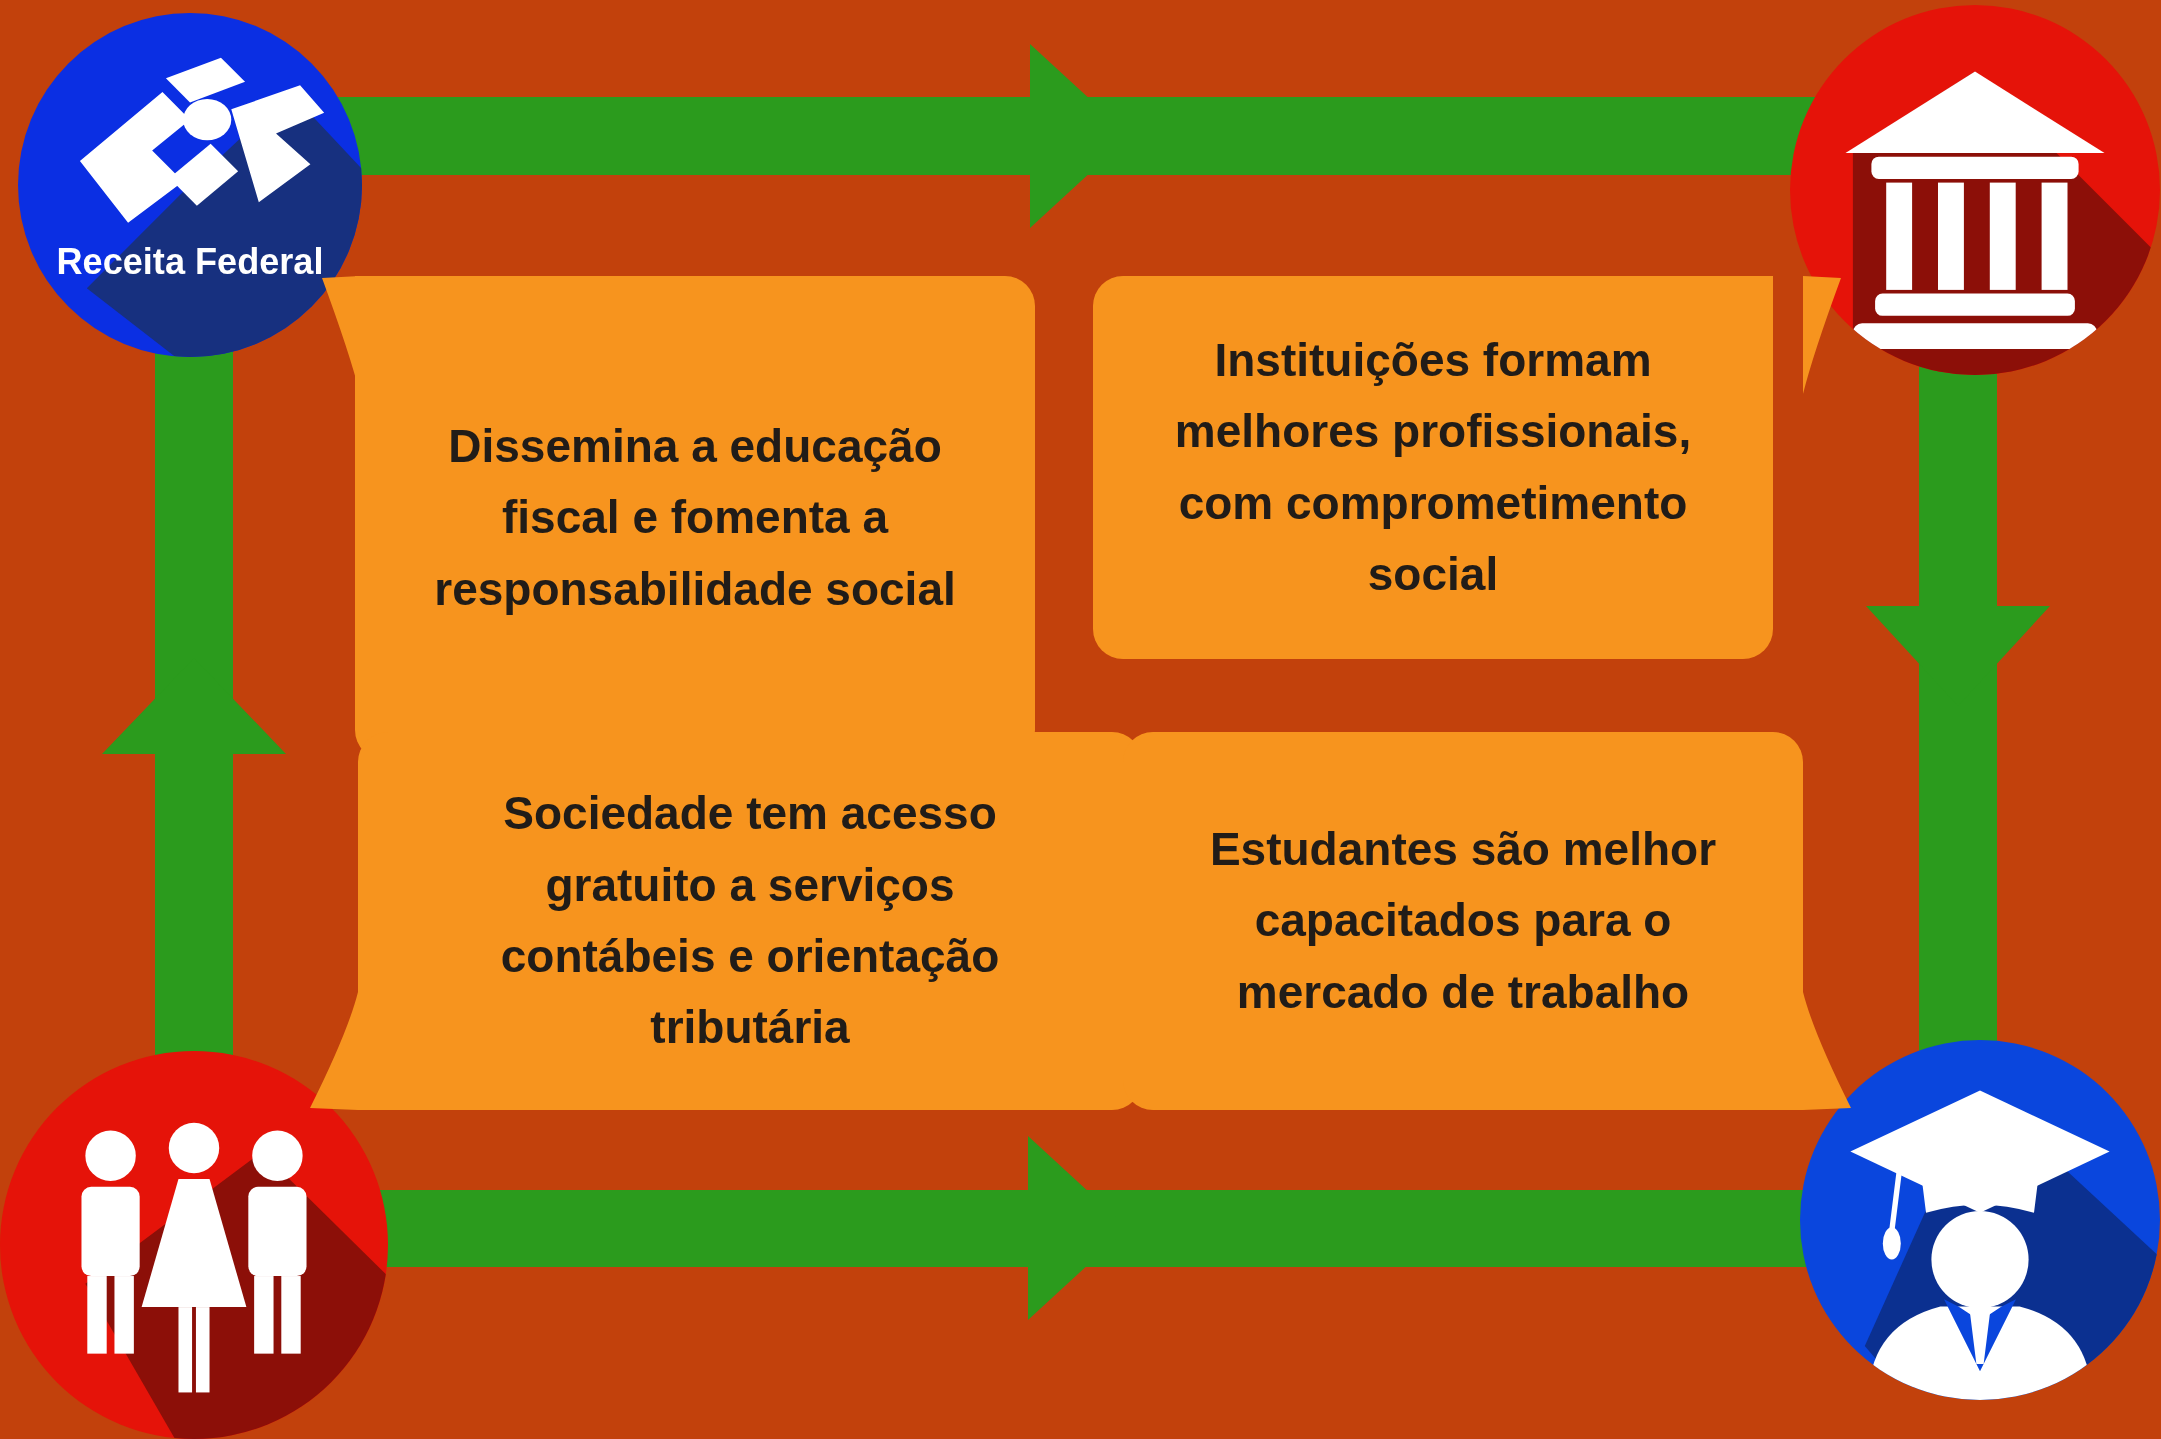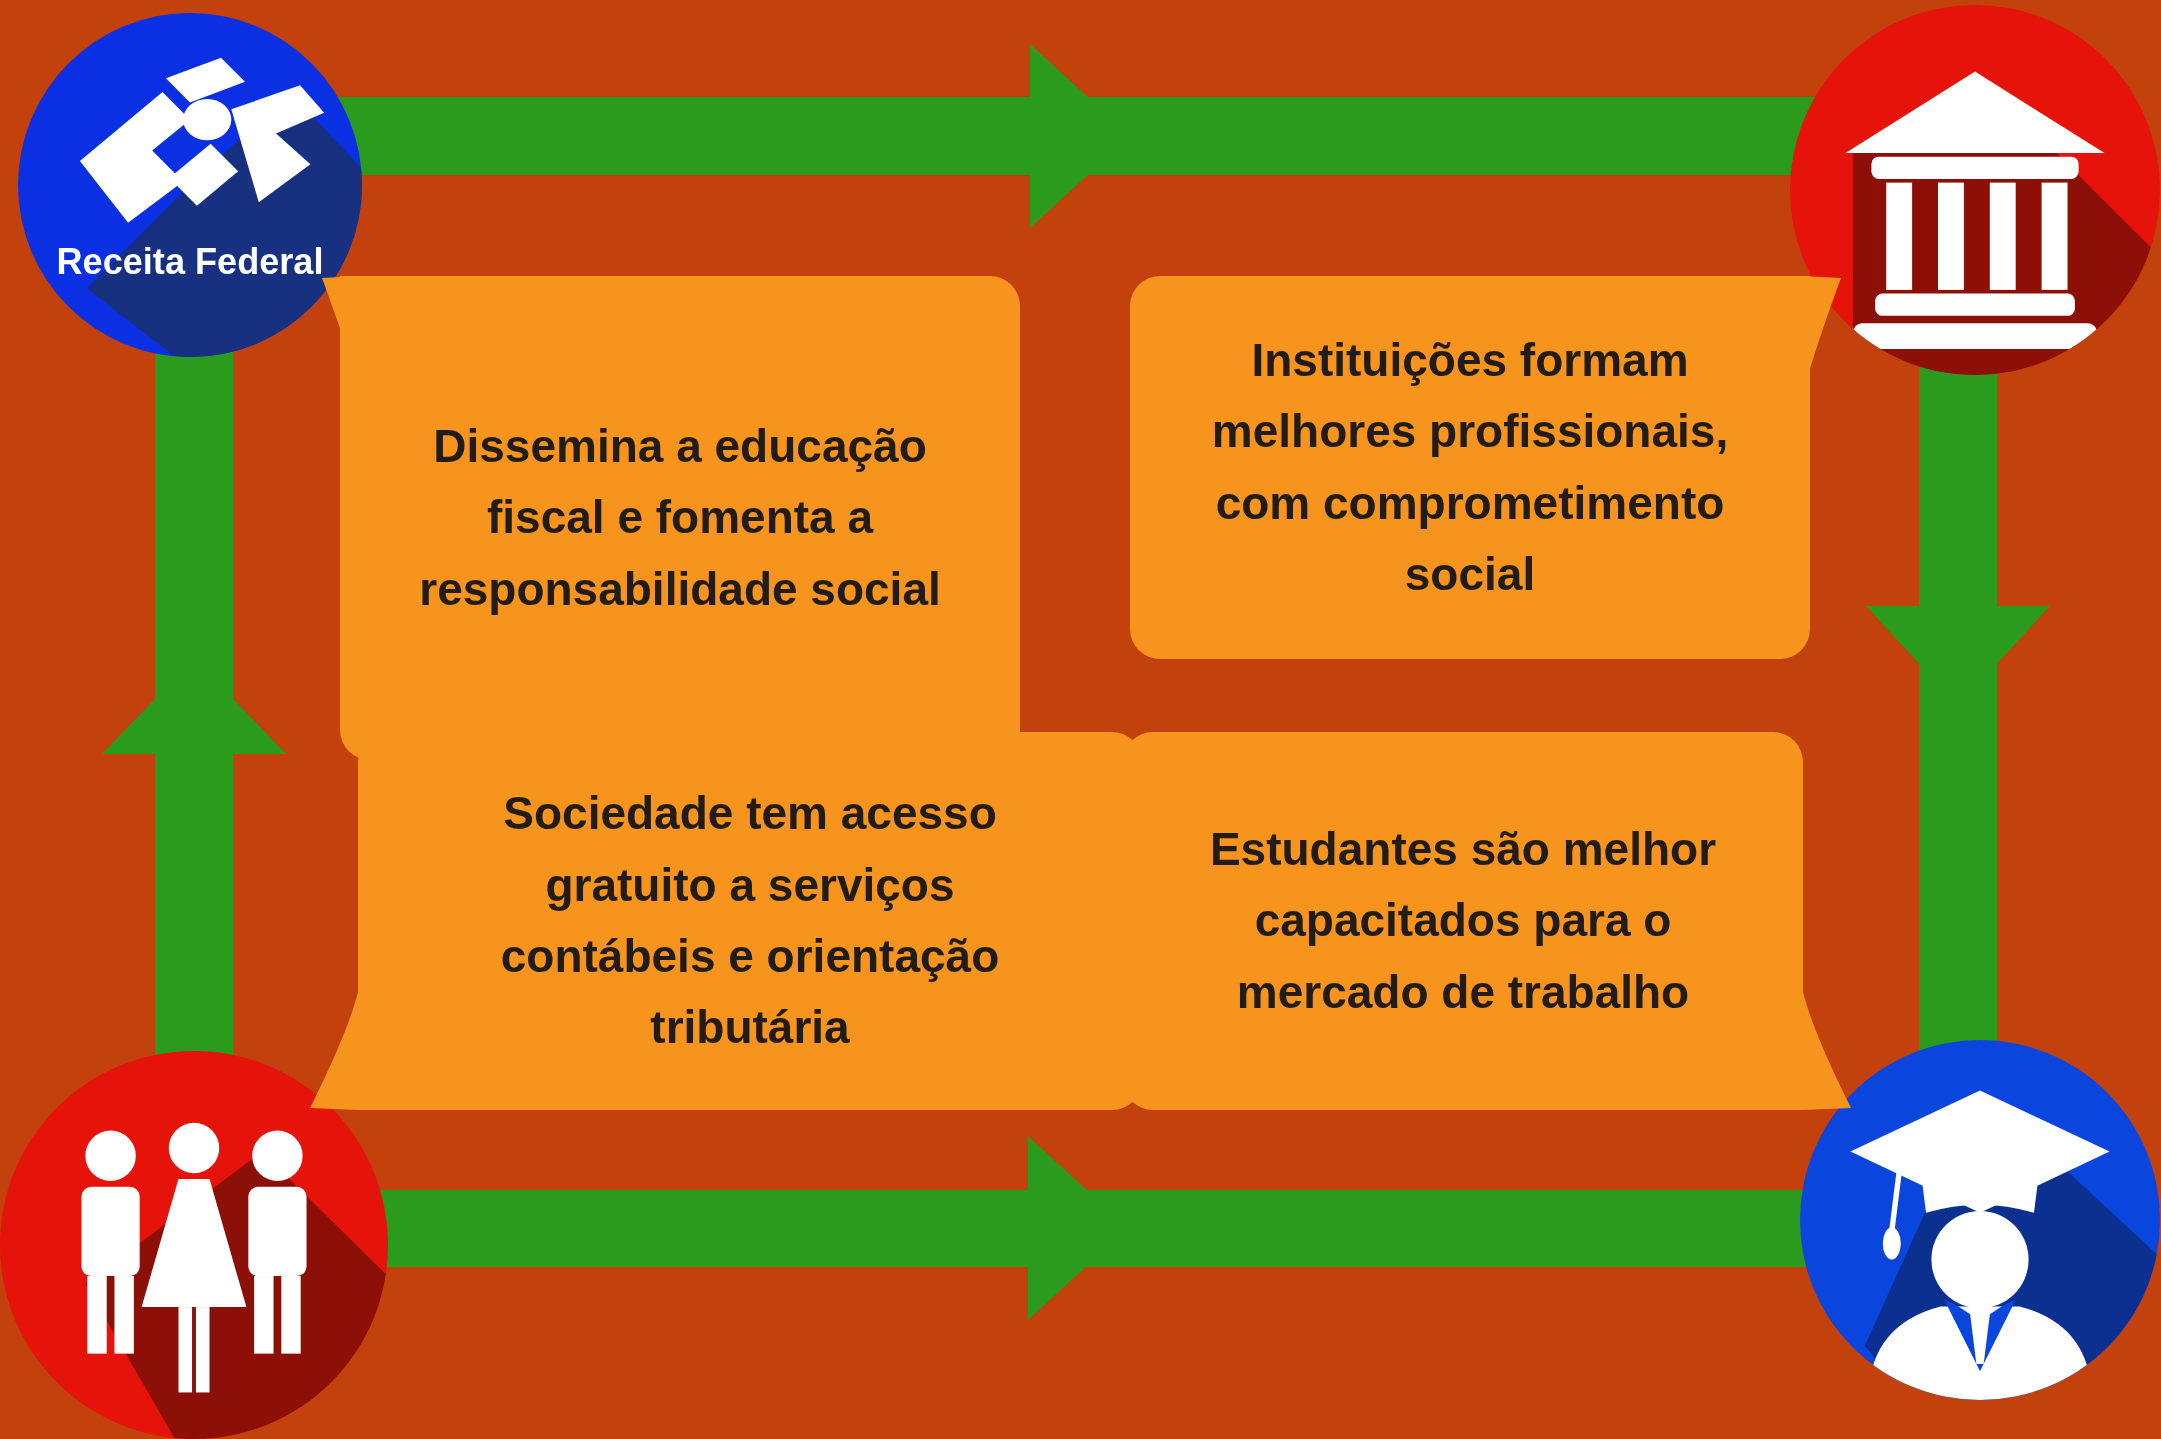--- a/index.html
+++ b/index.html
@@ -125,30 +125,30 @@
         <path class="fill-white" d="M94,148 L106,148 L102,180 L98,180 Z"></path>
         <path stroke="#FFFFFF" stroke-width="3" fill="none" d="M56,66 L51,106"></path>
         <ellipse class="fill-white" cx="51" cy="113" rx="5" ry="9"></ellipse>
       </g>
     </svg>
   </div>
 
   <svg class="tail" style="left:322px;top:276px" width="38" height="118" viewBox="0 0 38 118">
     <path d="M0,2 L38,0 L38,118 Q28,78 0,2 Z"></path>
   </svg>
-  <div class="bubble rad-tl" style="left:340px;top:276px;width:680px;height:484px">
+  <div class="bubble rad-tl" style="left:355px;top:276px;width:680px;height:484px">
     <span>Dissemina a educação
 fiscal e fomenta a
 responsabilidade social</span>
   </div>
 
   <svg class="tail" style="left:1803px;top:276px" width="38" height="118" viewBox="0 0 38 118">
     <path d="M38,2 L0,0 L0,118 Q10,78 38,2 Z"></path>
   </svg>
-  <div class="bubble rad-tr" style="left:1130px;top:276px;width:680px;height:383px">
+  <div class="bubble rad-tr" style="left:1093px;top:276px;width:680px;height:383px">
     <span>Instituições formam
 melhores profissionais,
 com comprometimento
 social</span>
   </div>
 
   <svg class="tail" style="left:310px;top:992px" width="48" height="118" viewBox="0 0 48 118">
     <path d="M0,116 L48,118 L48,0 Q38,40 0,116 Z"></path>
   </svg>
   <div class="bubble rad-bl" style="left:358px;top:732px;width:784px;height:378px">

